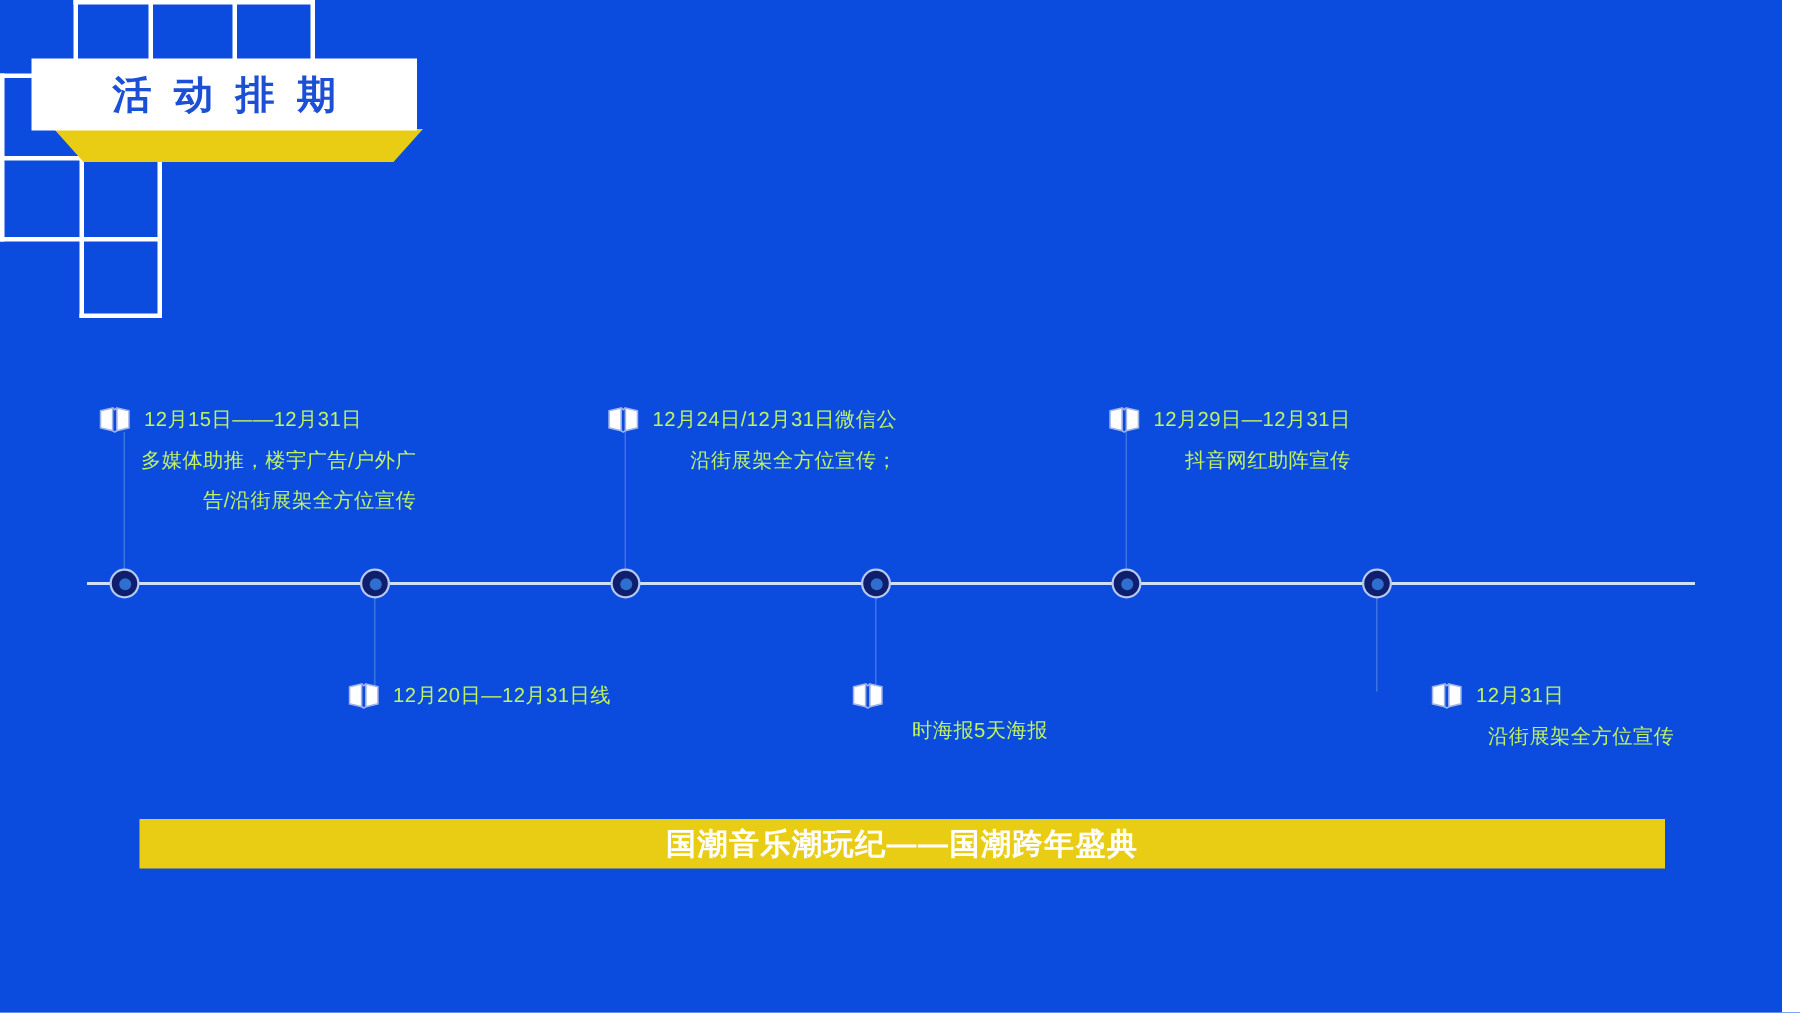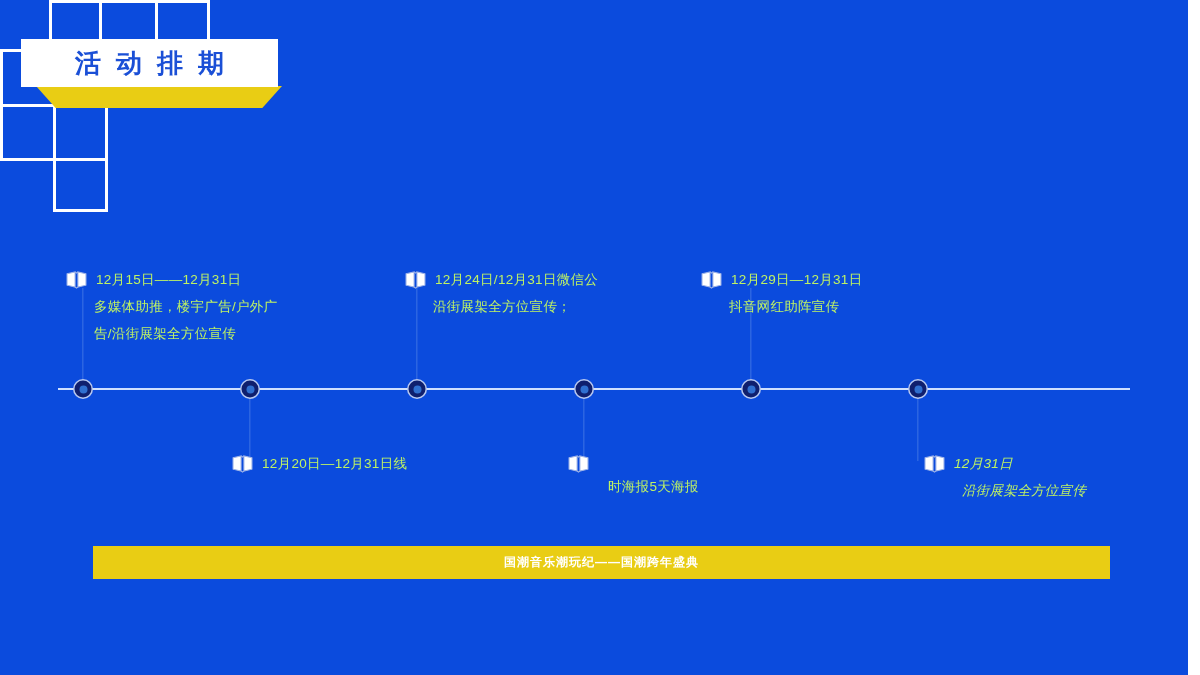--- a/index.html
+++ b/index.html
@@ -107,21 +107,21 @@
     display: flex;
     align-items: flex-start;
     gap: 9px;
   }
   .entry-lines {
     font-size: 13.5px;
     line-height: 27px;
     letter-spacing: 0.3px;
     white-space: nowrap;
   }
-  .indent-1 { padding-left: 28px; }
+  .indent-1 { padding-left: 28px; text-align: right; }
 
   
   .book-icon {
     flex: 0 0 auto;
     width: 21px;
     height: 18px;
     margin-top: 5px;
   }
 
   
@@ -131,21 +131,21 @@
     top: 546px;
     width: 1017px;
     height: 33px;
     background: #e9cd14;
     display: flex;
     align-items: center;
     justify-content: center;
   }
   #banner-text {
     color: #ffffff;
-    font-size: 12px;
+    font-size: 20px;
     font-weight: 700;
     letter-spacing: 1px;
     white-space: nowrap;
   }
 </style>
 </head>
 <body>
 
 <div id="slide">
 
@@ -209,21 +209,21 @@
         <path d="M9.5 1 L11 2.2 L12.5 1" fill="none" stroke="#9fb4e8" stroke-width="1.1"></path>
         <path d="M9.5 17 L11 18 L12.5 17" fill="none" stroke="#9fb4e8" stroke-width="1.1"></path>
       </svg>
       <div>
         <div class="entry-lines">12月24日/12月31日微信公</div>
       </div>
     </div>
     <div class="entry-lines indent-1">沿街展架全方位宣传；</div>
   </div>
 
-  <div class="entry" style="left:701px; top:266px;">
+  <div class="entry" style="left:739px; top:266px;">
     <div class="entry-head">
       <svg class="book-icon" viewBox="0 0 22 19">
         <path d="M1 3 L9.5 1 L9.5 17 L1 15 Z" fill="#ffffff" stroke="#9fb4e8" stroke-width="1.1"></path>
         <path d="M21 3 L12.5 1 L12.5 17 L21 15 Z" fill="#ffffff" stroke="#9fb4e8" stroke-width="1.1"></path>
         <path d="M9.5 1 L11 2.2 L12.5 1" fill="none" stroke="#9fb4e8" stroke-width="1.1"></path>
         <path d="M9.5 17 L11 18 L12.5 17" fill="none" stroke="#9fb4e8" stroke-width="1.1"></path>
       </svg>
       <div>
         <div class="entry-lines">12月29日—12月31日</div>
       </div>
@@ -250,21 +250,21 @@
       <svg class="book-icon" viewBox="0 0 22 19">
         <path d="M1 3 L9.5 1 L9.5 17 L1 15 Z" fill="#ffffff" stroke="#9fb4e8" stroke-width="1.1"></path>
         <path d="M21 3 L12.5 1 L12.5 17 L21 15 Z" fill="#ffffff" stroke="#9fb4e8" stroke-width="1.1"></path>
         <path d="M9.5 1 L11 2.2 L12.5 1" fill="none" stroke="#9fb4e8" stroke-width="1.1"></path>
         <path d="M9.5 17 L11 18 L12.5 17" fill="none" stroke="#9fb4e8" stroke-width="1.1"></path>
       </svg>
     </div>
     <div class="entry-lines" style="padding-left:40px;">时海报5天海报</div>
   </div>
 
-  <div class="entry" style="left:924px; top:450px;font-style:italic;">
+  <div class="entry" style="left:954px; top:450px;">
     <div class="entry-head">
       <svg class="book-icon" viewBox="0 0 22 19">
         <path d="M1 3 L9.5 1 L9.5 17 L1 15 Z" fill="#ffffff" stroke="#9fb4e8" stroke-width="1.1"></path>
         <path d="M21 3 L12.5 1 L12.5 17 L21 15 Z" fill="#ffffff" stroke="#9fb4e8" stroke-width="1.1"></path>
         <path d="M9.5 1 L11 2.2 L12.5 1" fill="none" stroke="#9fb4e8" stroke-width="1.1"></path>
         <path d="M9.5 17 L11 18 L12.5 17" fill="none" stroke="#9fb4e8" stroke-width="1.1"></path>
       </svg>
       <div>
         <div class="entry-lines">12月31日</div>
       </div>

